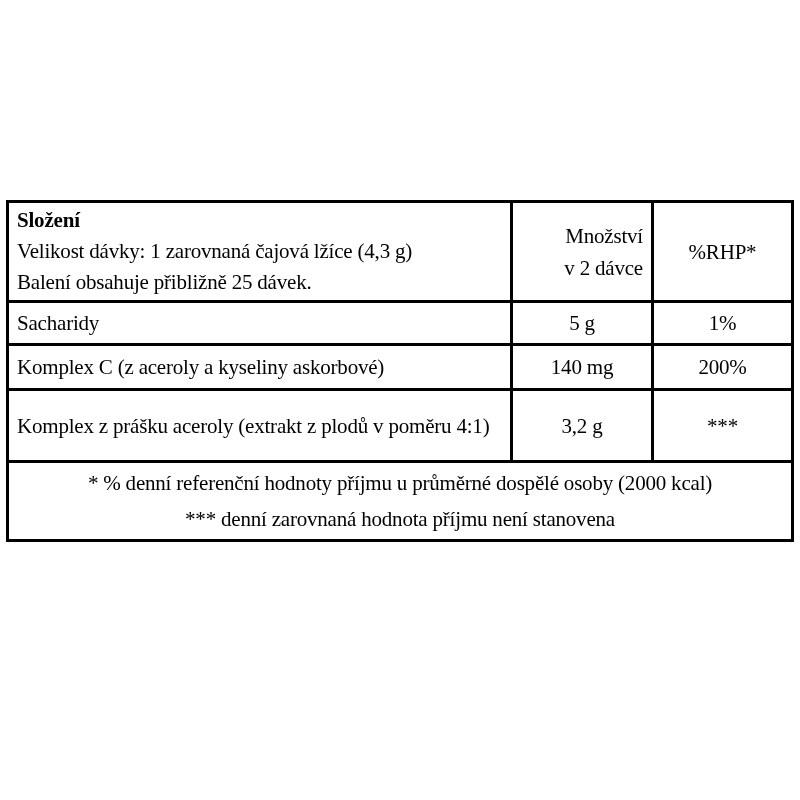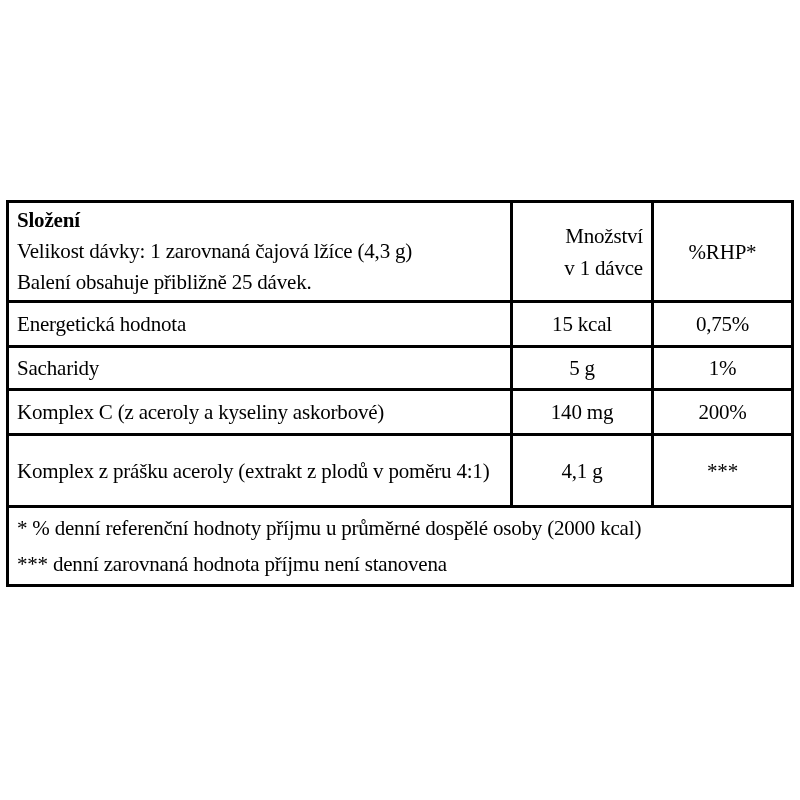--- a/index.html
+++ b/index.html
@@ -30,21 +30,21 @@
   tr.r-vitc{height:45px;}
   tr.r-komplex{height:72px;}
   tr.r-foot{height:73px;}
   td.head-left{vertical-align:middle;padding-top:3px;padding-bottom:3px;}
   .hdr-line{white-space:nowrap;line-height:31px;}
   .bold{font-weight:bold;}
   td.center{text-align:center;}
   .col-head-line{white-space:nowrap;line-height:32px;text-align:right;}
   td.stars-cell{letter-spacing:3px;font-size:20px;}
   td.foot-cell{vertical-align:middle;}
-  .foot-line{white-space:nowrap;line-height:36px;}
+  .foot-line{white-space:nowrap;line-height:36px;text-align:center;}
 </style>
 </head>
 <body>
 
 <div class="canvas">
   <table class="facts">
     <colgroup>
       <col class="c-label">
       <col class="c-amount">
       <col class="c-rhp">
@@ -52,46 +52,41 @@
 
     <tbody>
         <tr class="r-head">
       <td class="head-left">
         <div class="hdr-line bold">Složení</div>
         <div class="hdr-line">Velikost dávky: 1 zarovnaná čajová lžíce (4,3 g)</div>
         <div class="hdr-line">Balení obsahuje přibližně 25 dávek.</div>
       </td>
       <td class="center">
         <div class="col-head-line">Množství</div>
-        <div class="col-head-line">v 1 dávce</div>
+        <div class="col-head-line">v 2 dávce</div>
       </td>
       <td class="center">%RHP*</td>
     </tr>
 
-    <tr class="r-energy">
-      <td>Energetická hodnota</td>
-      <td class="center">15 kcal</td>
-      <td class="center">0,75%</td>
-    </tr>
 
     <tr class="r-carb">
       <td>Sacharidy</td>
       <td class="center">5 g</td>
       <td class="center">1%</td>
     </tr>
 
     <tr class="r-vitc">
       <td>Komplex C (z aceroly a kyseliny askorbové)</td>
       <td class="center">140 mg</td>
       <td class="center">200%</td>
     </tr>
 
     <tr class="r-komplex">
       <td>Komplex z prášku aceroly (extrakt z plodů v poměru 4:1)</td>
-      <td class="center">4,1 g</td>
+      <td class="center">3,2 g</td>
       <td class="center stars-cell">***</td>
     </tr>
 
     <tr class="r-foot">
       <td colspan="3" class="foot-cell">
         <div class="foot-line">* % denní referenční hodnoty příjmu u průměrné dospělé osoby (2000 kcal)</div>
         <div class="foot-line">*** denní zarovnaná hodnota příjmu není stanovena</div>
       </td>
     </tr>
   </tbody>

